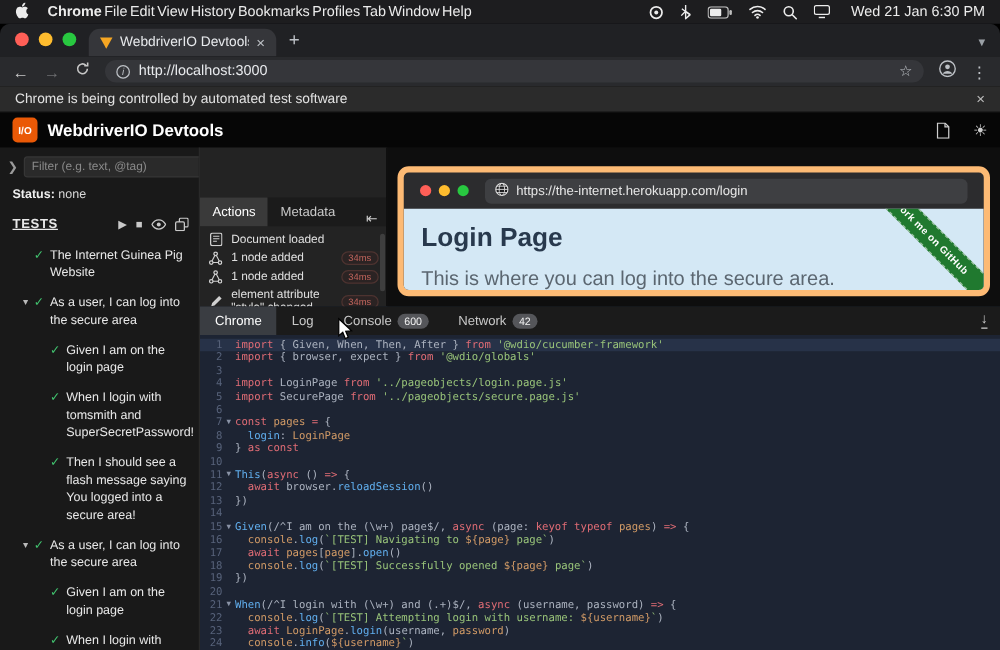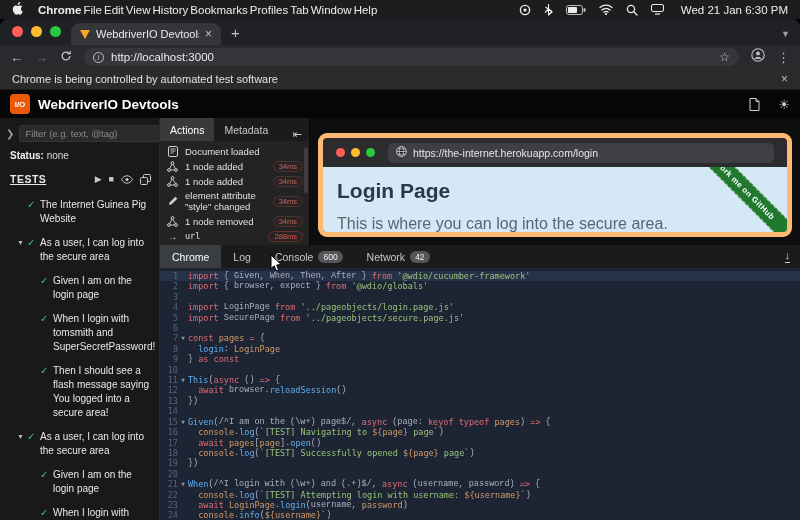--- a/index.html
+++ b/index.html
@@ -79,21 +79,21 @@
   .trow .chk{width:13px;color:#41c46f;font-size:10px;flex:none;}
   .trow .tlabel{flex:1;padding-right:4px;}
   .trow.l1{padding-left:14px;}
   .trow.l2{padding-left:40px;}
 
   
   .main{flex:1;display:flex;flex-direction:column;min-width:0;}
   .toprow{height:127px;display:flex;flex:none;}
   .actions-panel{width:150px;background:#232323;display:flex;flex-direction:column;overflow:hidden;
     flex:none;border-right:1px solid #0a0a0a;}
-  .ptabs{height:23px;background:#1b1b1b;display:flex;align-items:flex-end;flex:none;}
+  .ptabs{height:23px;background:#1b1b1b;display:flex;align-items:flex-end;flex:none;margin-top:40px;}
   .ptab{padding:0 10px;height:23px;display:flex;align-items:center;font-size:10.5px;color:#c9c9c9;}
   .ptab.active{background:#3a3a3a;color:#fff;}
   .collapse-ic{margin-left:auto;padding-right:7px;color:#cccccc;font-size:11px;}
   .alist{flex:1;position:relative;padding-top:3px;overflow:hidden;}
   .arow{display:flex;align-items:center;gap:6px;padding:1px 6px;font-size:9.5px;color:#e0e0e0;
     min-height:15px;}
   .aicon{width:13px;flex:none;display:flex;justify-content:center;color:#d0d0d0;font-size:10px;}
   .alabel{flex:1;line-height:1.2;}
   .alabel.mono{font-family:"DejaVu Sans Mono",monospace;font-size:8.5px;}
   .abadge{flex:none;font-size:7.5px;color:#c0645c;background:#2b2323;border:1px solid #4d3330;
@@ -128,21 +128,21 @@
   .cbadge{background:#55565a;border-radius:8px;padding:0 5px;font-size:8.5px;color:#f0f0f0;
     height:12px;line-height:12px;}
   .download-ic{margin-left:auto;margin-right:10px;color:#cfcfcf;font-size:11px;
     border-bottom:1.5px solid #cfcfcf;line-height:1;padding-bottom:1px;}
   .code{flex:1;overflow:hidden;font-family:"DejaVu Sans Mono",monospace;font-size:8.5px;
     line-height:10.4px;padding-top:3px;}
   .cline{display:flex;min-height:10.4px;white-space:pre;}
   .cline.hl{background:rgba(90,115,170,.18);}
   .gut{width:18px;text-align:right;color:#57627a;flex:none;}
   .fold{width:10px;color:#8a93a6;font-size:6px;text-align:center;flex:none;line-height:10.4px;}
-  .ct{color:#abb2bf;font-family:Liberation Mono, monospace;}.ck{color:#e06c75;}.cf{color:#61afef;}.cs{color:#98c379;}.cv{color:#d19a66;}
+  .ct{color:#abb2bf;}.ck{color:#e06c75;}.cf{color:#61afef;}.cs{color:#98c379;}.cv{color:#d19a66;}
 
   .cursor{position:absolute;left:270px;top:254px;z-index:50;}
 </style>
 </head>
 <body>
 
 <div class="menubar">
   <span>
     <svg width="11" height="13" viewBox="0 0 11 13">
         <path fill="#ececec" d="M7.5 2.1c.5-.6.9-1.4.8-2.1-.7 0-1.5.5-2 1.1-.4.5-.8 1.3-.7 2 .8.1 1.4-.4 1.9-1zM9 6.9c0-1.5 1.2-2.2 1.3-2.3-.7-1-1.8-1.2-2.2-1.2-.9-.1-1.8.5-2.3.5-.5 0-1.2-.5-2-.5-1 0-2 .6-2.5 1.5-1.1 1.9-.3 4.7.8 6.2.5.8 1.1 1.6 1.9 1.6.8 0 1.1-.5 2-.5s1.2.5 2 .5 1.4-.8 1.9-1.5c.6-.9.8-1.7.8-1.8-.1 0-1.7-.7-1.7-2.5z"></path>

